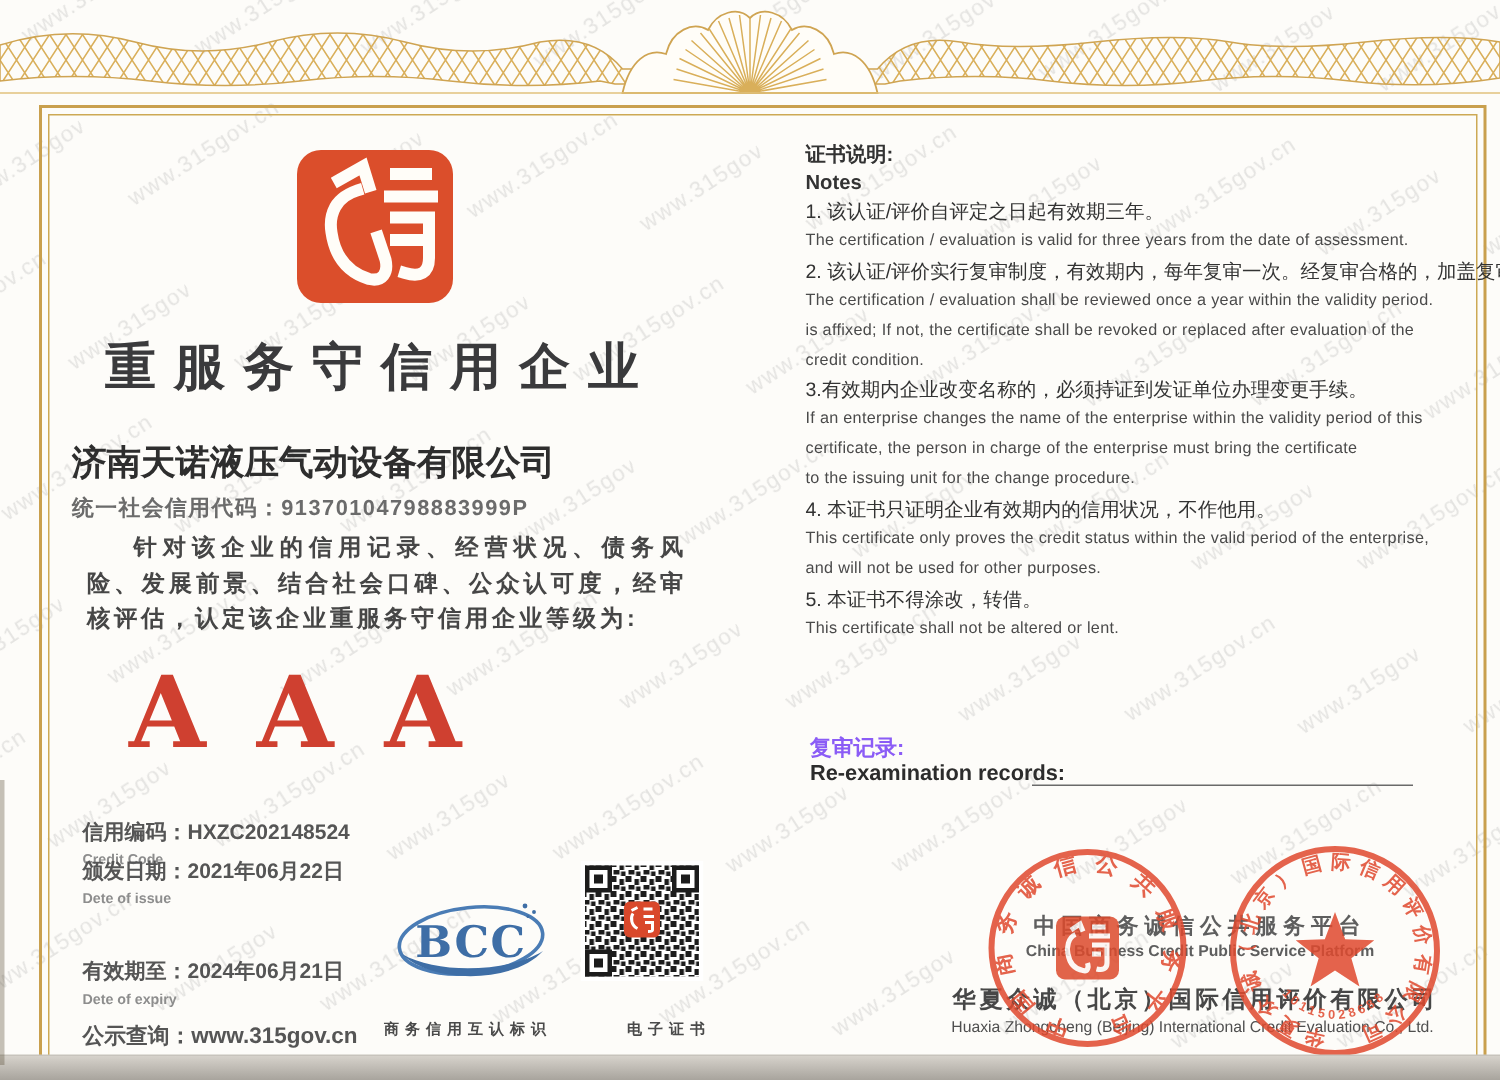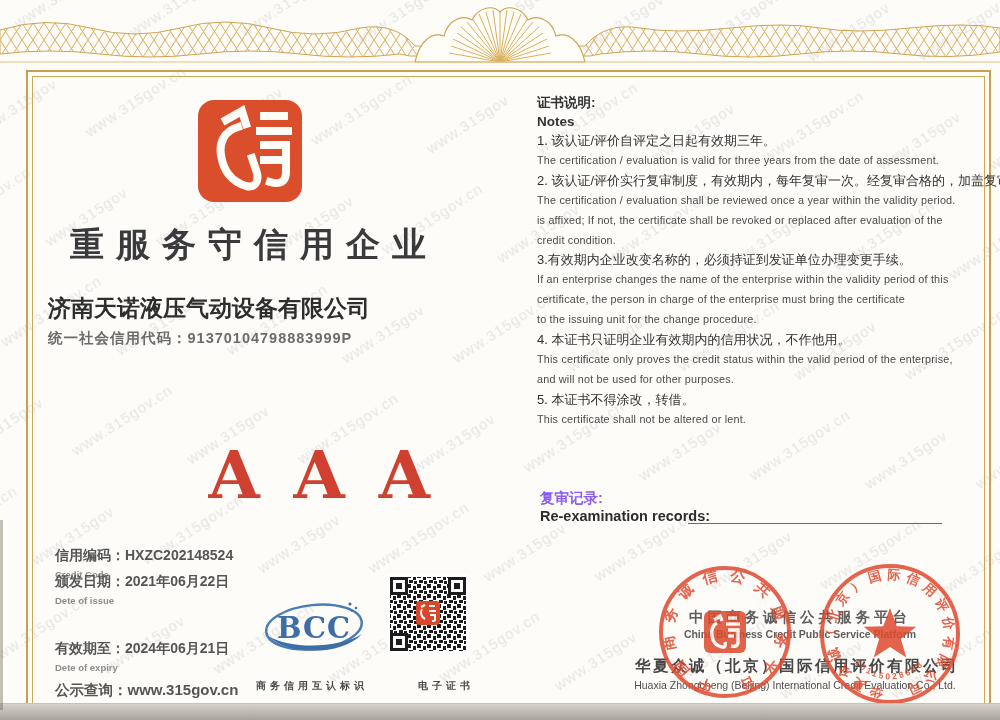--- a/index.html
+++ b/index.html
@@ -12,21 +12,21 @@
   
   .title-zh{left:58px;top:222px;width:392px;text-align:center;font-size:34px;font-weight:bold;
             letter-spacing:12px;color:#3a3a3c;white-space:nowrap;}
   .title-en{left:58px;top:266px;width:392px;text-align:center;font-size:13px;font-weight:bold;
             letter-spacing:2.2px;color:#454545;white-space:nowrap;}
   .company{left:48px;top:293px;width:412px;text-align:left;font-size:23px;font-weight:bold;color:#2e2e2e;white-space:nowrap;}
   .code-line{left:48px;top:329px;width:412px;text-align:left;font-size:14.5px;color:#6b6b6b;
              font-weight:600;letter-spacing:1px;white-space:nowrap;}
   .body-par{left:58px;top:354px;width:400px;font-size:15.5px;line-height:23.5px;color:#464646;
             font-weight:600;letter-spacing:2.5px;text-align:justify;text-indent:2em;}
-  .grade{left:44px;top:436px;width:390px;padding-left:30px;text-align:right;
+  .grade{left:56px;top:436px;width:390px;padding-left:30px;text-align:left;
          font-family:"DejaVu Serif","Liberation Serif",serif;font-weight:bold;font-size:66px;
          letter-spacing:34px;color:#cf4030;}
   .fld-zh{font-size:14px;font-weight:bold;color:#555;white-space:nowrap;}
   .fld-en{font-size:9.5px;font-weight:bold;color:#8d8d8d;white-space:nowrap;}
   .fld-url{font-size:15px;font-weight:bold;color:#555;white-space:nowrap;}
   .stamp-label{font-size:10px;font-weight:bold;color:#4a4a4a;letter-spacing:4px;white-space:nowrap;}
   
   .notes-title{font-size:13.5px;font-weight:bold;color:#333;white-space:nowrap;}
   .notes{left:537px;top:131px;width:428px;}
   .zh-note{font-size:13px;line-height:19.9px;color:#333;white-space:nowrap;}
@@ -92,20 +92,21 @@
       <path d="M68,18 L88,18"></path>
       <path d="M64,33 L92,33"></path>
       <path d="M68,47 L90,47 L90,74 C90,84 84,87 74,84"></path>
       <path d="M68,62 L82,62"></path>
     </g>
   </svg>
 
   <div class="abs title-zh">重服务守信用企业</div>
   <div class="abs company">济南天诺液压气动设备有限公司</div>
   <div class="abs code-line">统一社会信用代码：91370104798883999P</div>
+  <div class="abs body-par">针对该企业的信用记录、经营状况、债务风险、发展前景、结合社会口碑、公众认可度，经审核评估，认定该企业重服务守信用企业等级为:</div>
   <div class="abs grade">AAA</div>
 
   <div class="abs" style="left:55px;top:546px;">
     <span class="fld-zh"><span>信用编码：</span><span>HXZC202148524</span></span>
     <div class="fld-en" style="margin-top:4px;">Credit Code</div>
   </div>
 
   <div class="abs" style="left:55px;top:572px;">
     <span class="fld-zh"><span>颁发日期：</span><span>2021年06月22日</span></span>
     <div class="fld-en" style="margin-top:4px;">Dete of issue</div>

